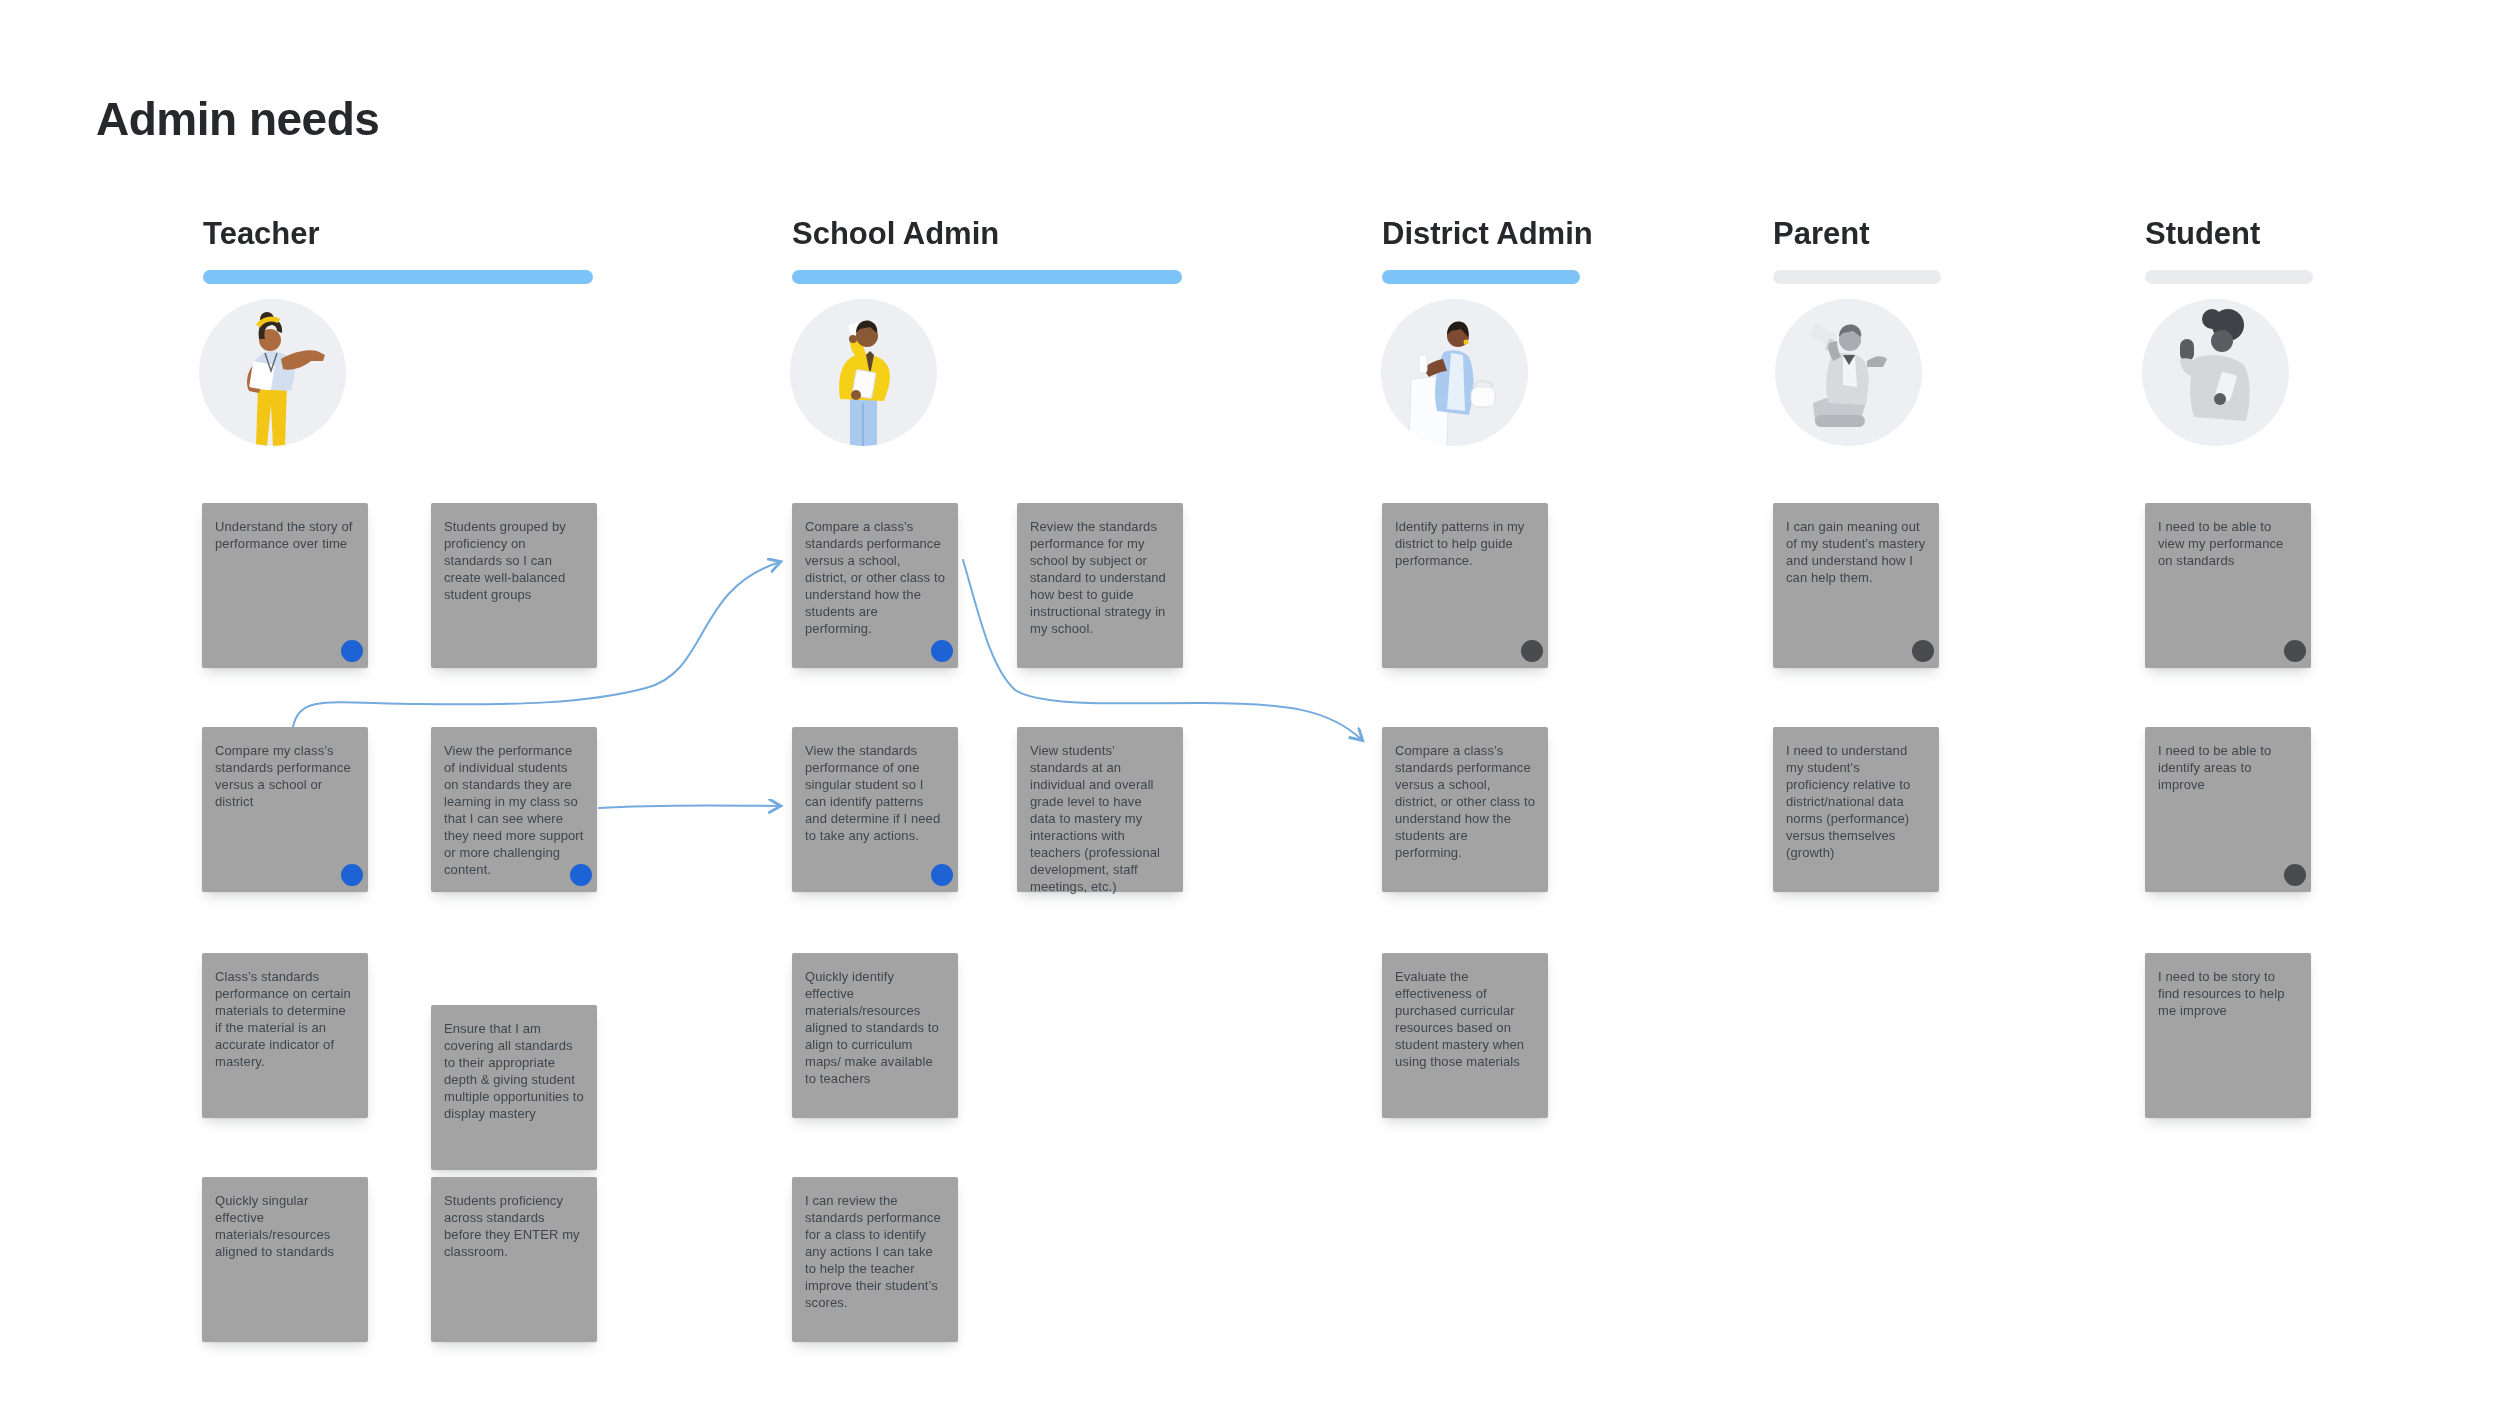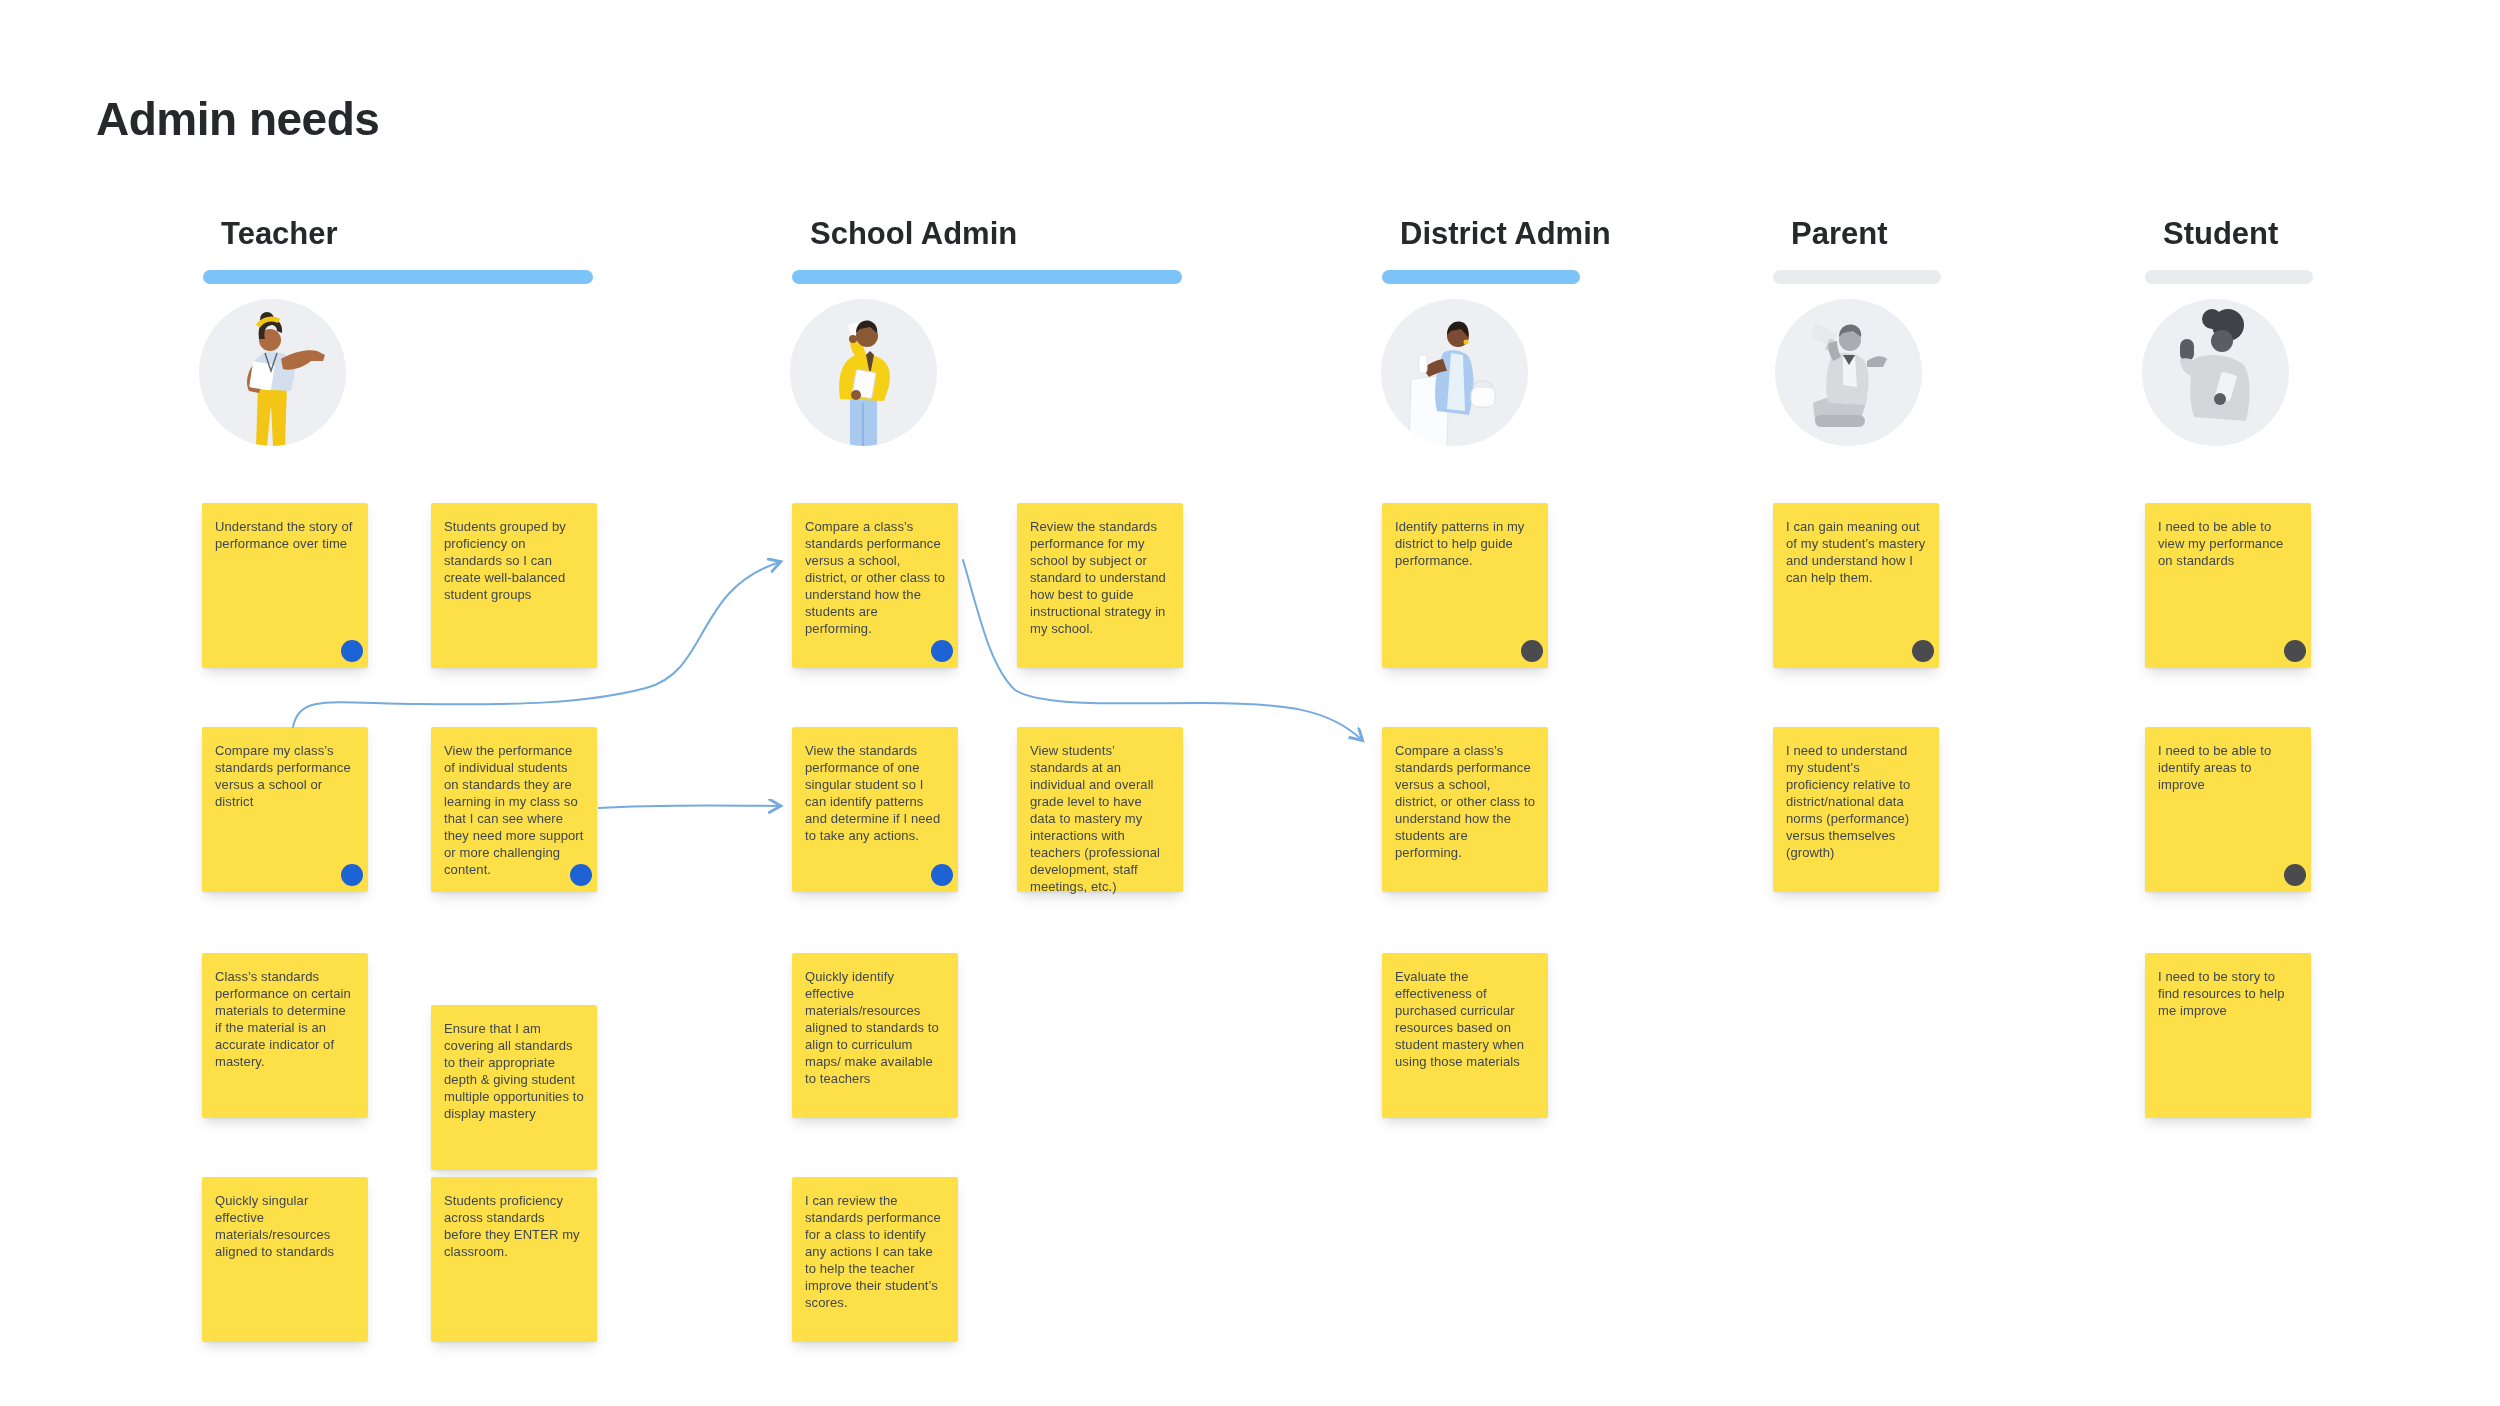--- a/index.html
+++ b/index.html
@@ -7,28 +7,28 @@
   body{
     width:2500px;height:1406px;position:relative;overflow:hidden;
     background:#ffffff;color:#26282b;
     font-family:"Liberation Sans", sans-serif;
   }
   .title{
     position:absolute;left:96px;top:92px;margin:0;
     font-size:46px;font-weight:700;letter-spacing:-0.5px;color:#26282b;
   }
   .col-header{
-    position:absolute;top:216px;font-size:31px;font-weight:700;color:#26282b;white-space:nowrap;margin-left:18px;
+    position:absolute;top:216px;font-size:31px;font-weight:700;color:#26282b;white-space:nowrap;
   }
   .col-bar{position:absolute;top:270px;height:14px;border-radius:7px}
   .bar-active{background:#7cc3f7}
   .bar-inactive{background:#e9ebee}
   .avatar{position:absolute;top:299px;width:147px;height:147px}
   .card{
-    position:absolute;width:166px;height:165px;background:#fde047;border-radius:2px;
+    position:absolute;width:166px;height:165px;background:#a3a3a3;border-radius:2px;
     box-shadow:0 1px 2px rgba(60,64,67,.07), 0 7px 12px -3px rgba(60,64,67,.20);
   }
   .card-text{
     padding:15px 13px 0 13px;font-size:13px;line-height:17px;
     color:#3f464d;letter-spacing:.1px;
   }
   .dot{position:absolute;width:22px;height:22px;border-radius:50%;right:5px;bottom:6px}
   .dot-blue{background:#1e63d6}
   .dot-dark{background:#494b4e}
   .connectors{position:absolute;left:0;top:0;pointer-events:none}

